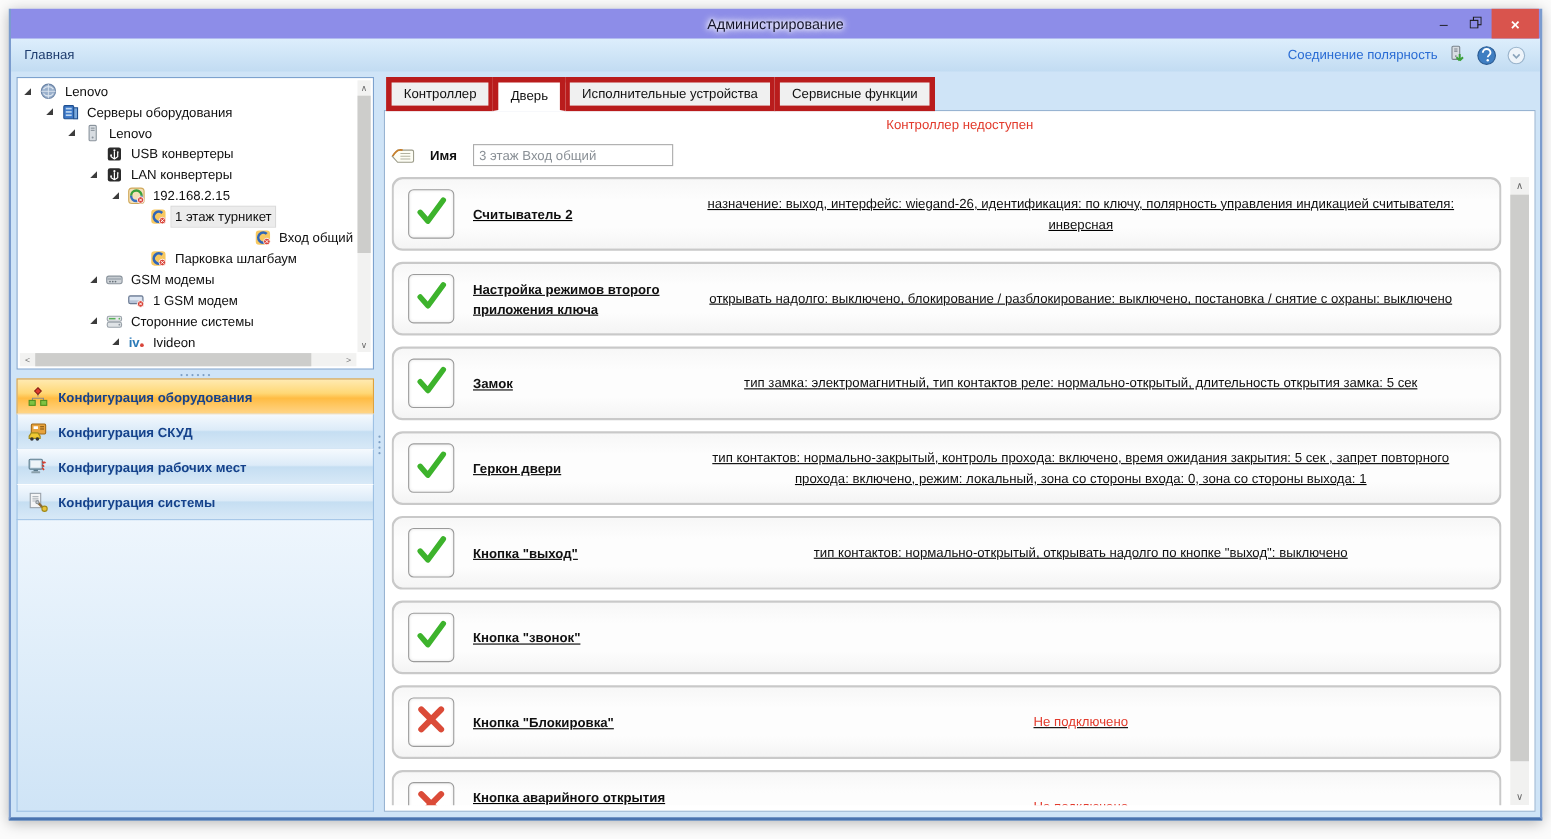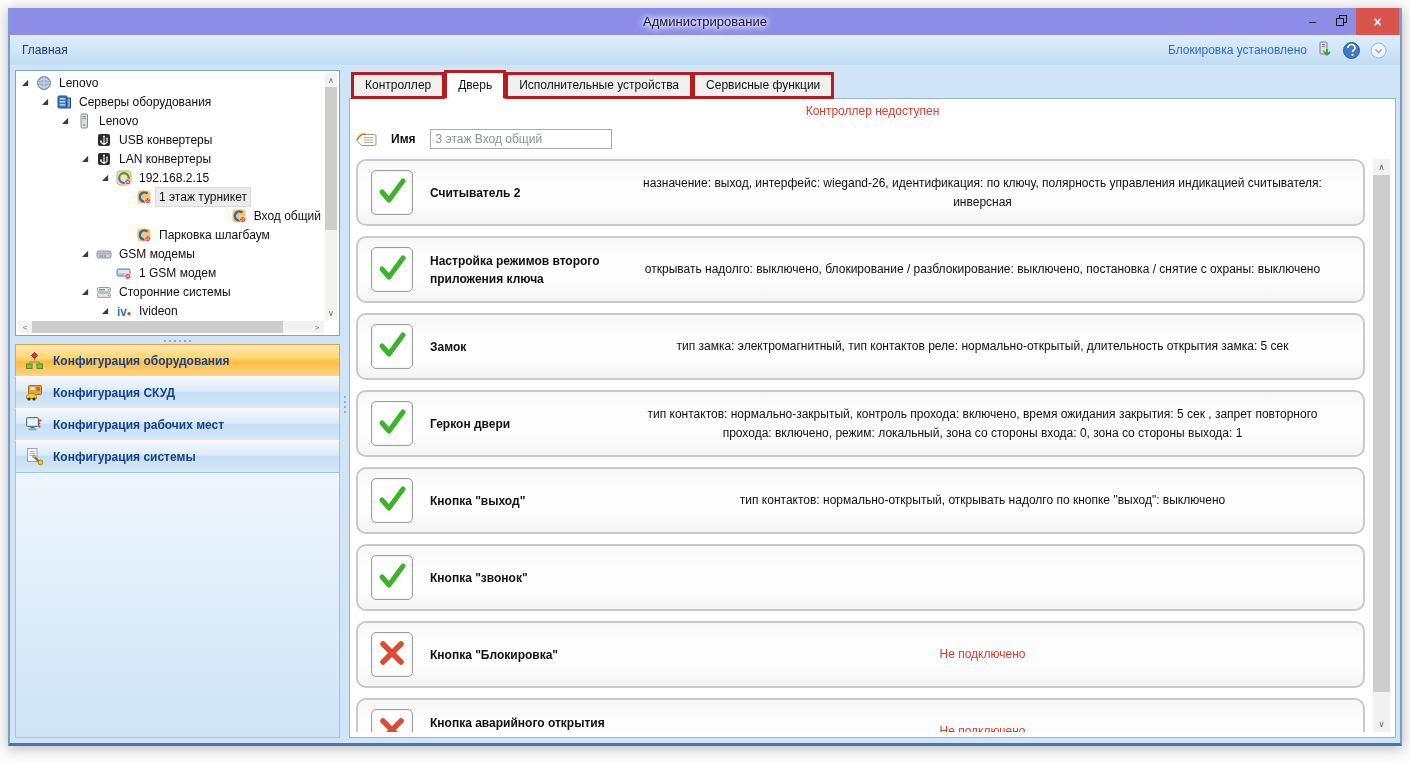--- a/index.html
+++ b/index.html
@@ -53,32 +53,32 @@
           background:linear-gradient(#f4f9fe 0%,#dcebf8 45%,#c5def2 50%,#d8e9f7 100%);
           border:1px solid #9ec1e4;border-top-color:#fdfeff;margin-top:-1px;
           font-size:12px;font-weight:bold;color:#15428b;cursor:pointer;}
   .navbtn.active{background:linear-gradient(#ffeab2 0%,#ffd876 40%,#ffbc43 55%,#ffd588 100%);border-color:#dfa23c;}
   .navicon{width:19px;height:19px;display:inline-flex;}
   .navfiller{flex:1;background:linear-gradient(#eef6fd,#cfe4f6);border:1px solid #9ec1e4;border-top:none;}
   
   .rightcol{flex:1;display:flex;flex-direction:column;min-width:0;min-height:0;}
   .tabstrip{flex:0 0 26px;display:flex;align-items:flex-end;padding-left:2px;position:relative;z-index:2;}
   .tab{height:21px;line-height:21px;padding:0 11px;font-size:12px;color:#101010;background:#f0f0f0;
-       border:3px solid #b91c1c;margin-right:-1px;cursor:pointer;}
+       border:5px solid #b91c1c;margin-right:-1px;cursor:pointer;}
   .tab.active{background:#fff;height:25px;line-height:25px;border-bottom:1px solid #fff;z-index:3;position:relative;}
   .contentbox{flex:1;background:#fff;border:1px solid #98b4d2;margin-top:-1px;display:flex;flex-direction:column;
               position:relative;min-height:0;}
   .statusmsg{margin-top:5px;text-align:center;font-size:12px;color:#e23a2c;}
   .namerow{display:flex;align-items:center;margin:11px 0 0 5px;gap:14px;}
   .tagicon{display:inline-flex;}
   .namelabel{font-weight:bold;font-size:12px;color:#101010;}
   .nameinput{width:182px;height:20px;border:1px solid #ababab;font-size:12px;color:#8a9096;padding:0 5px;
              background:#fff;font-family:inherit;box-sizing:border-box;}
   .listwrap{flex:1;margin:10px 5px 5px 6px;position:relative;min-height:0;overflow:hidden;padding-right:25px;}
-  .list{display:flex;flex-direction:column;gap:10px;height:100%;overflow:hidden;}
+  .list{display:flex;flex-direction:column;gap:10px;height:100%;overflow:hidden;text-decoration:underline;}
   .row{border:2px solid #c9c9c9;border-radius:10px;background:linear-gradient(#f7f7f7,#fdfdfd 30%,#fdfdfd 70%,#f4f4f4);
        display:flex;align-items:center;padding:9px 13px;box-sizing:border-box;flex:0 0 auto;cursor:pointer;}
   .stbox{width:40px;height:43px;flex:0 0 40px;border:1px solid #9b9b9b;border-radius:5px;background:#fff;
          display:flex;align-items:center;justify-content:center;box-shadow:inset 0 0 3px #e2e2e2;cursor:pointer;}
   .rtitle{flex:0 0 195px;width:195px;margin-left:17px;font-size:12px;font-weight:bold;color:#101010;line-height:1.5;}
   .rdesc{flex:1;font-size:12px;color:#101010;line-height:1.55;padding-right:10px;text-align:center;}
   .rdesc.error{color:#e23a2c;}
   .main-vscroll{position:absolute;right:0;top:0;bottom:0;width:17px;background:#f1f1f0;}
   .main-vscroll .sbtn{flex:0 0 16px;height:16px;font-size:9px;}
   .main-vscroll .sthumb{flex:0 0 auto;height:calc(100% - 56px);}
@@ -103,21 +103,21 @@
           </div>
         <div class="winbtn close">
             <span>×</span>
           </div>
       </div>
     </div>
 
     <div class="menubar">
       <div class="menu-left">Главная</div>
       <div class="menu-right">
-        <span class="conn">Блокировка установлено</span>
+        <span class="conn">Соединение полярность</span>
         <span class="mr-icon">
             <svg width="19" height="19" viewBox="0 0 19 19">
               <rect x="5" y="1" width="7" height="12" rx="1" fill="#d8dde2" stroke="#7a838c"></rect>
               <path d="M7 3.5h3M7 5.5h3" stroke="#7a838c"></path>
               <circle cx="8.5" cy="10" r="0.8" fill="#7a838c"></circle>
               <path d="M12 8v6m0 0l-3-3m3 3l3-3" stroke="#3aa03a" stroke-width="1.8" fill="none"></path>
             </svg>
           </span>
         <span class="mr-icon">
             <svg width="19" height="19" viewBox="0 0 19 19">

